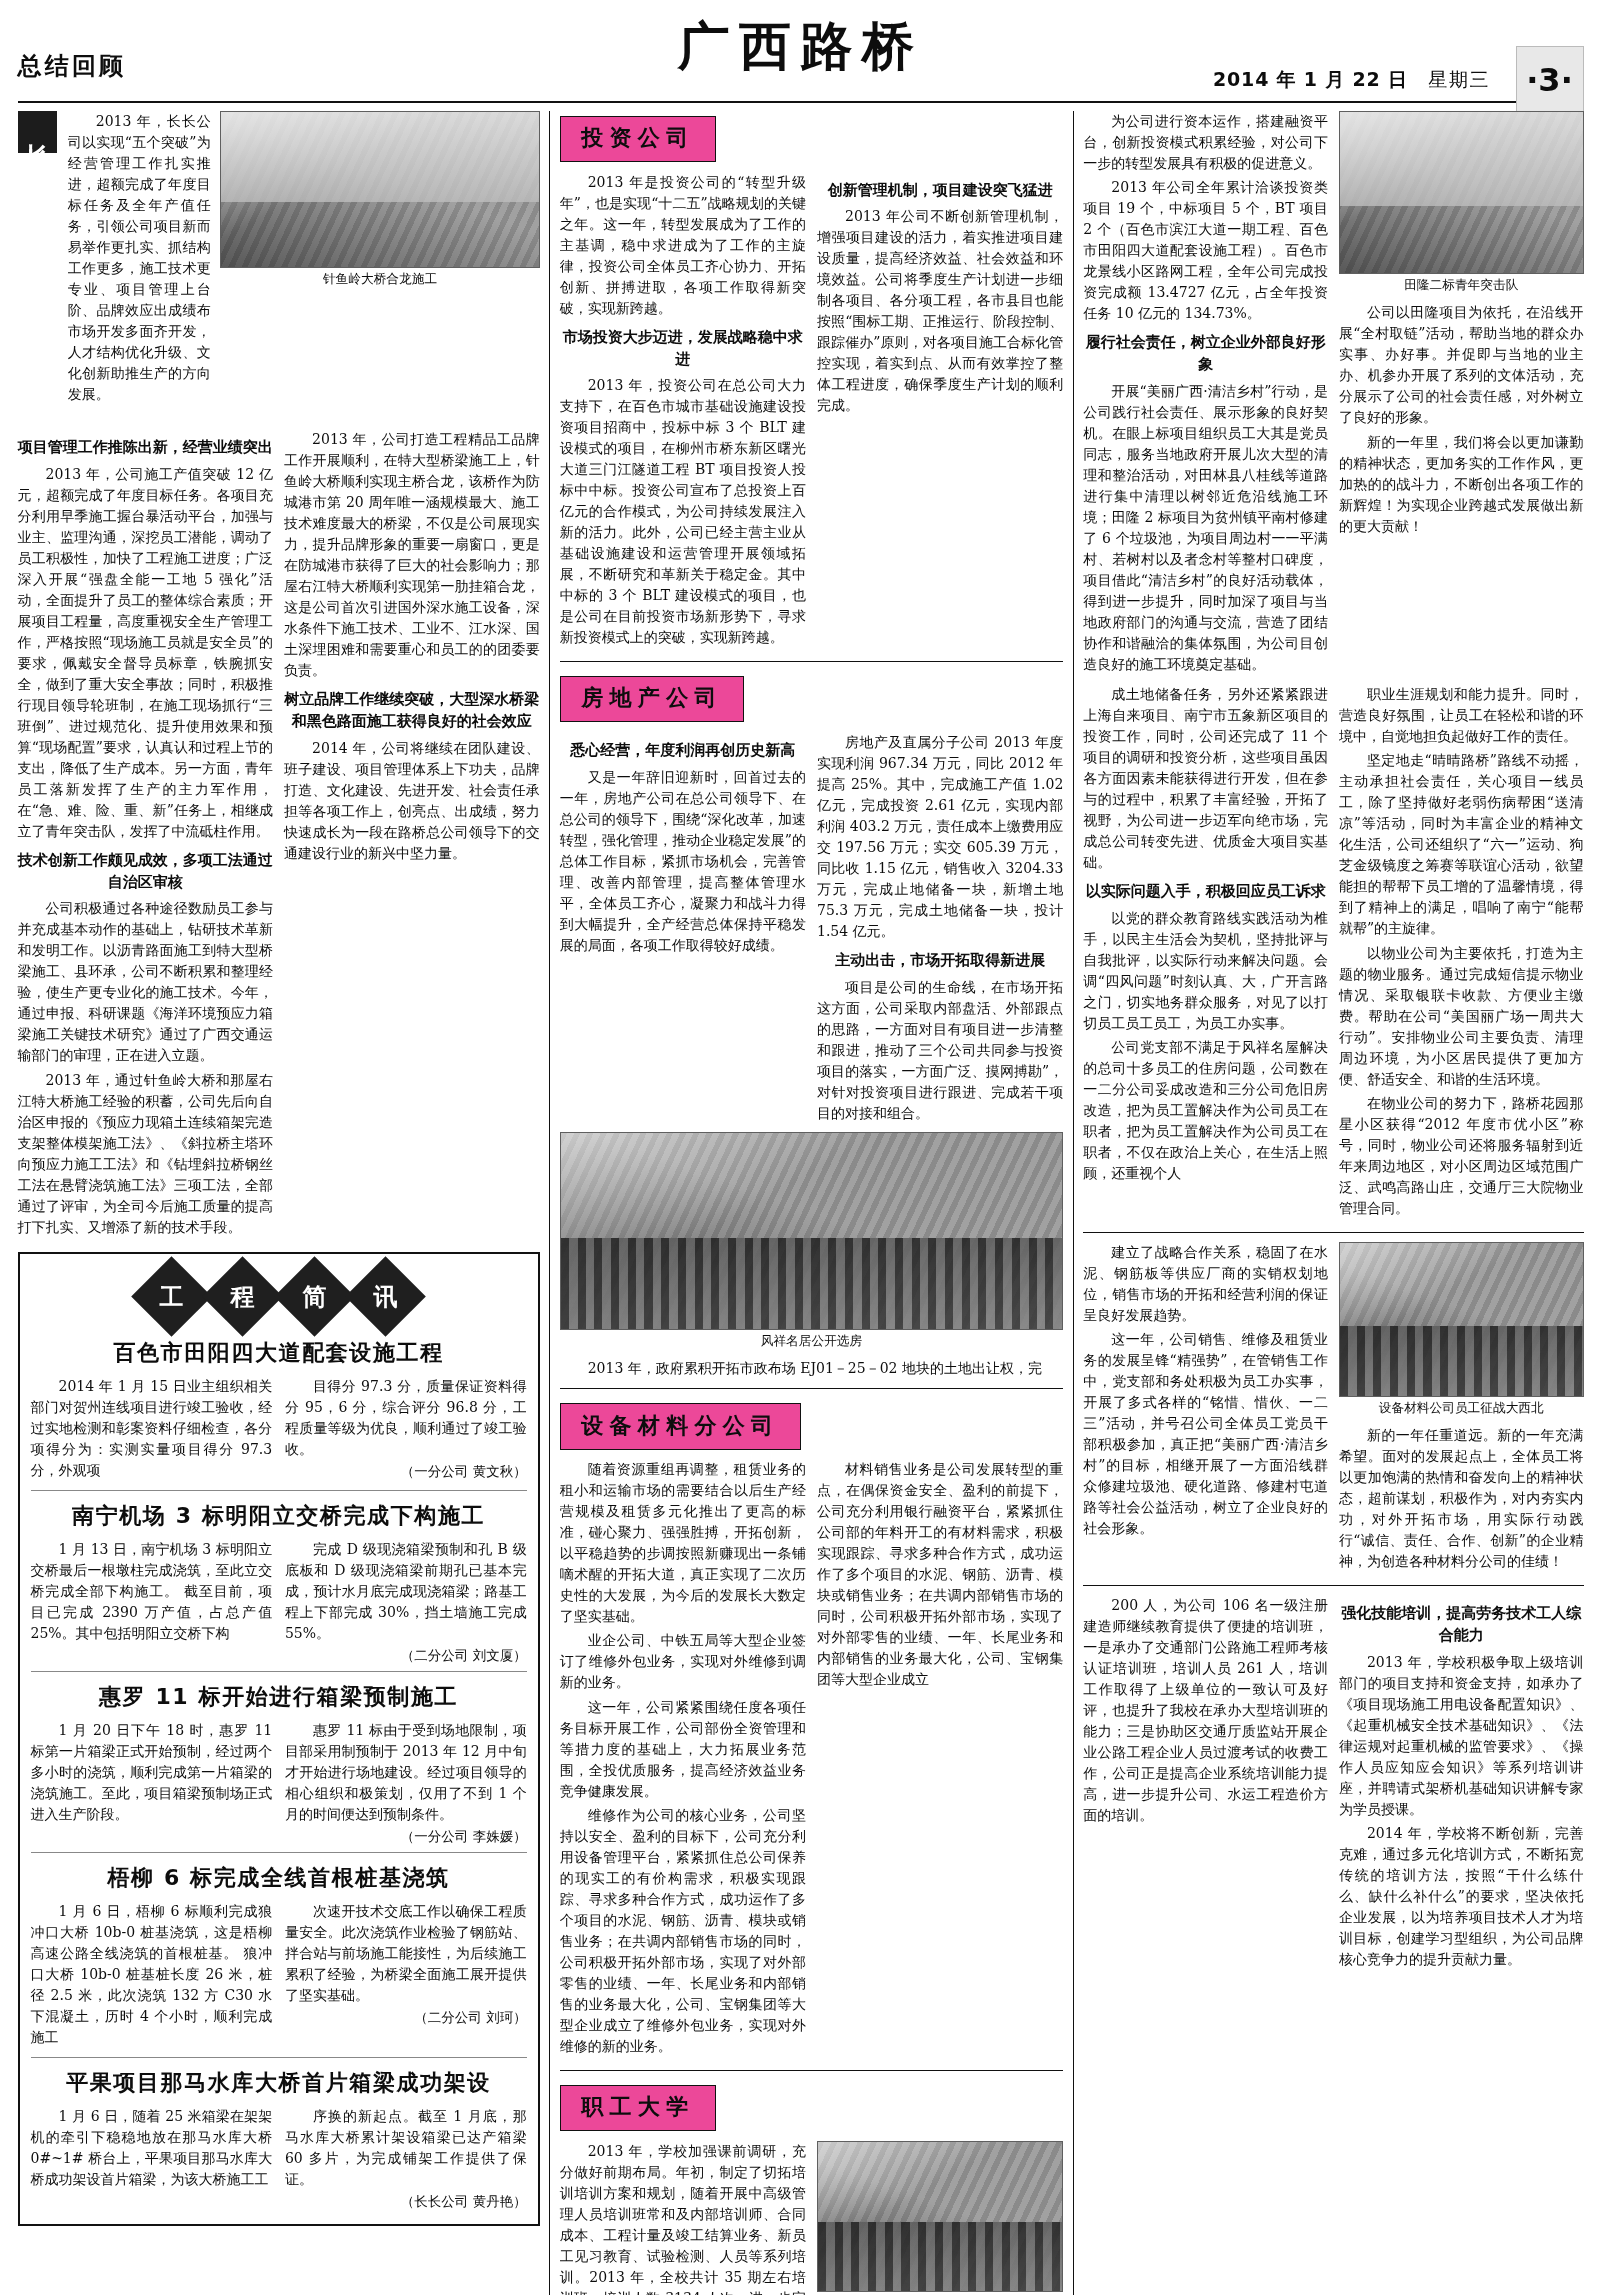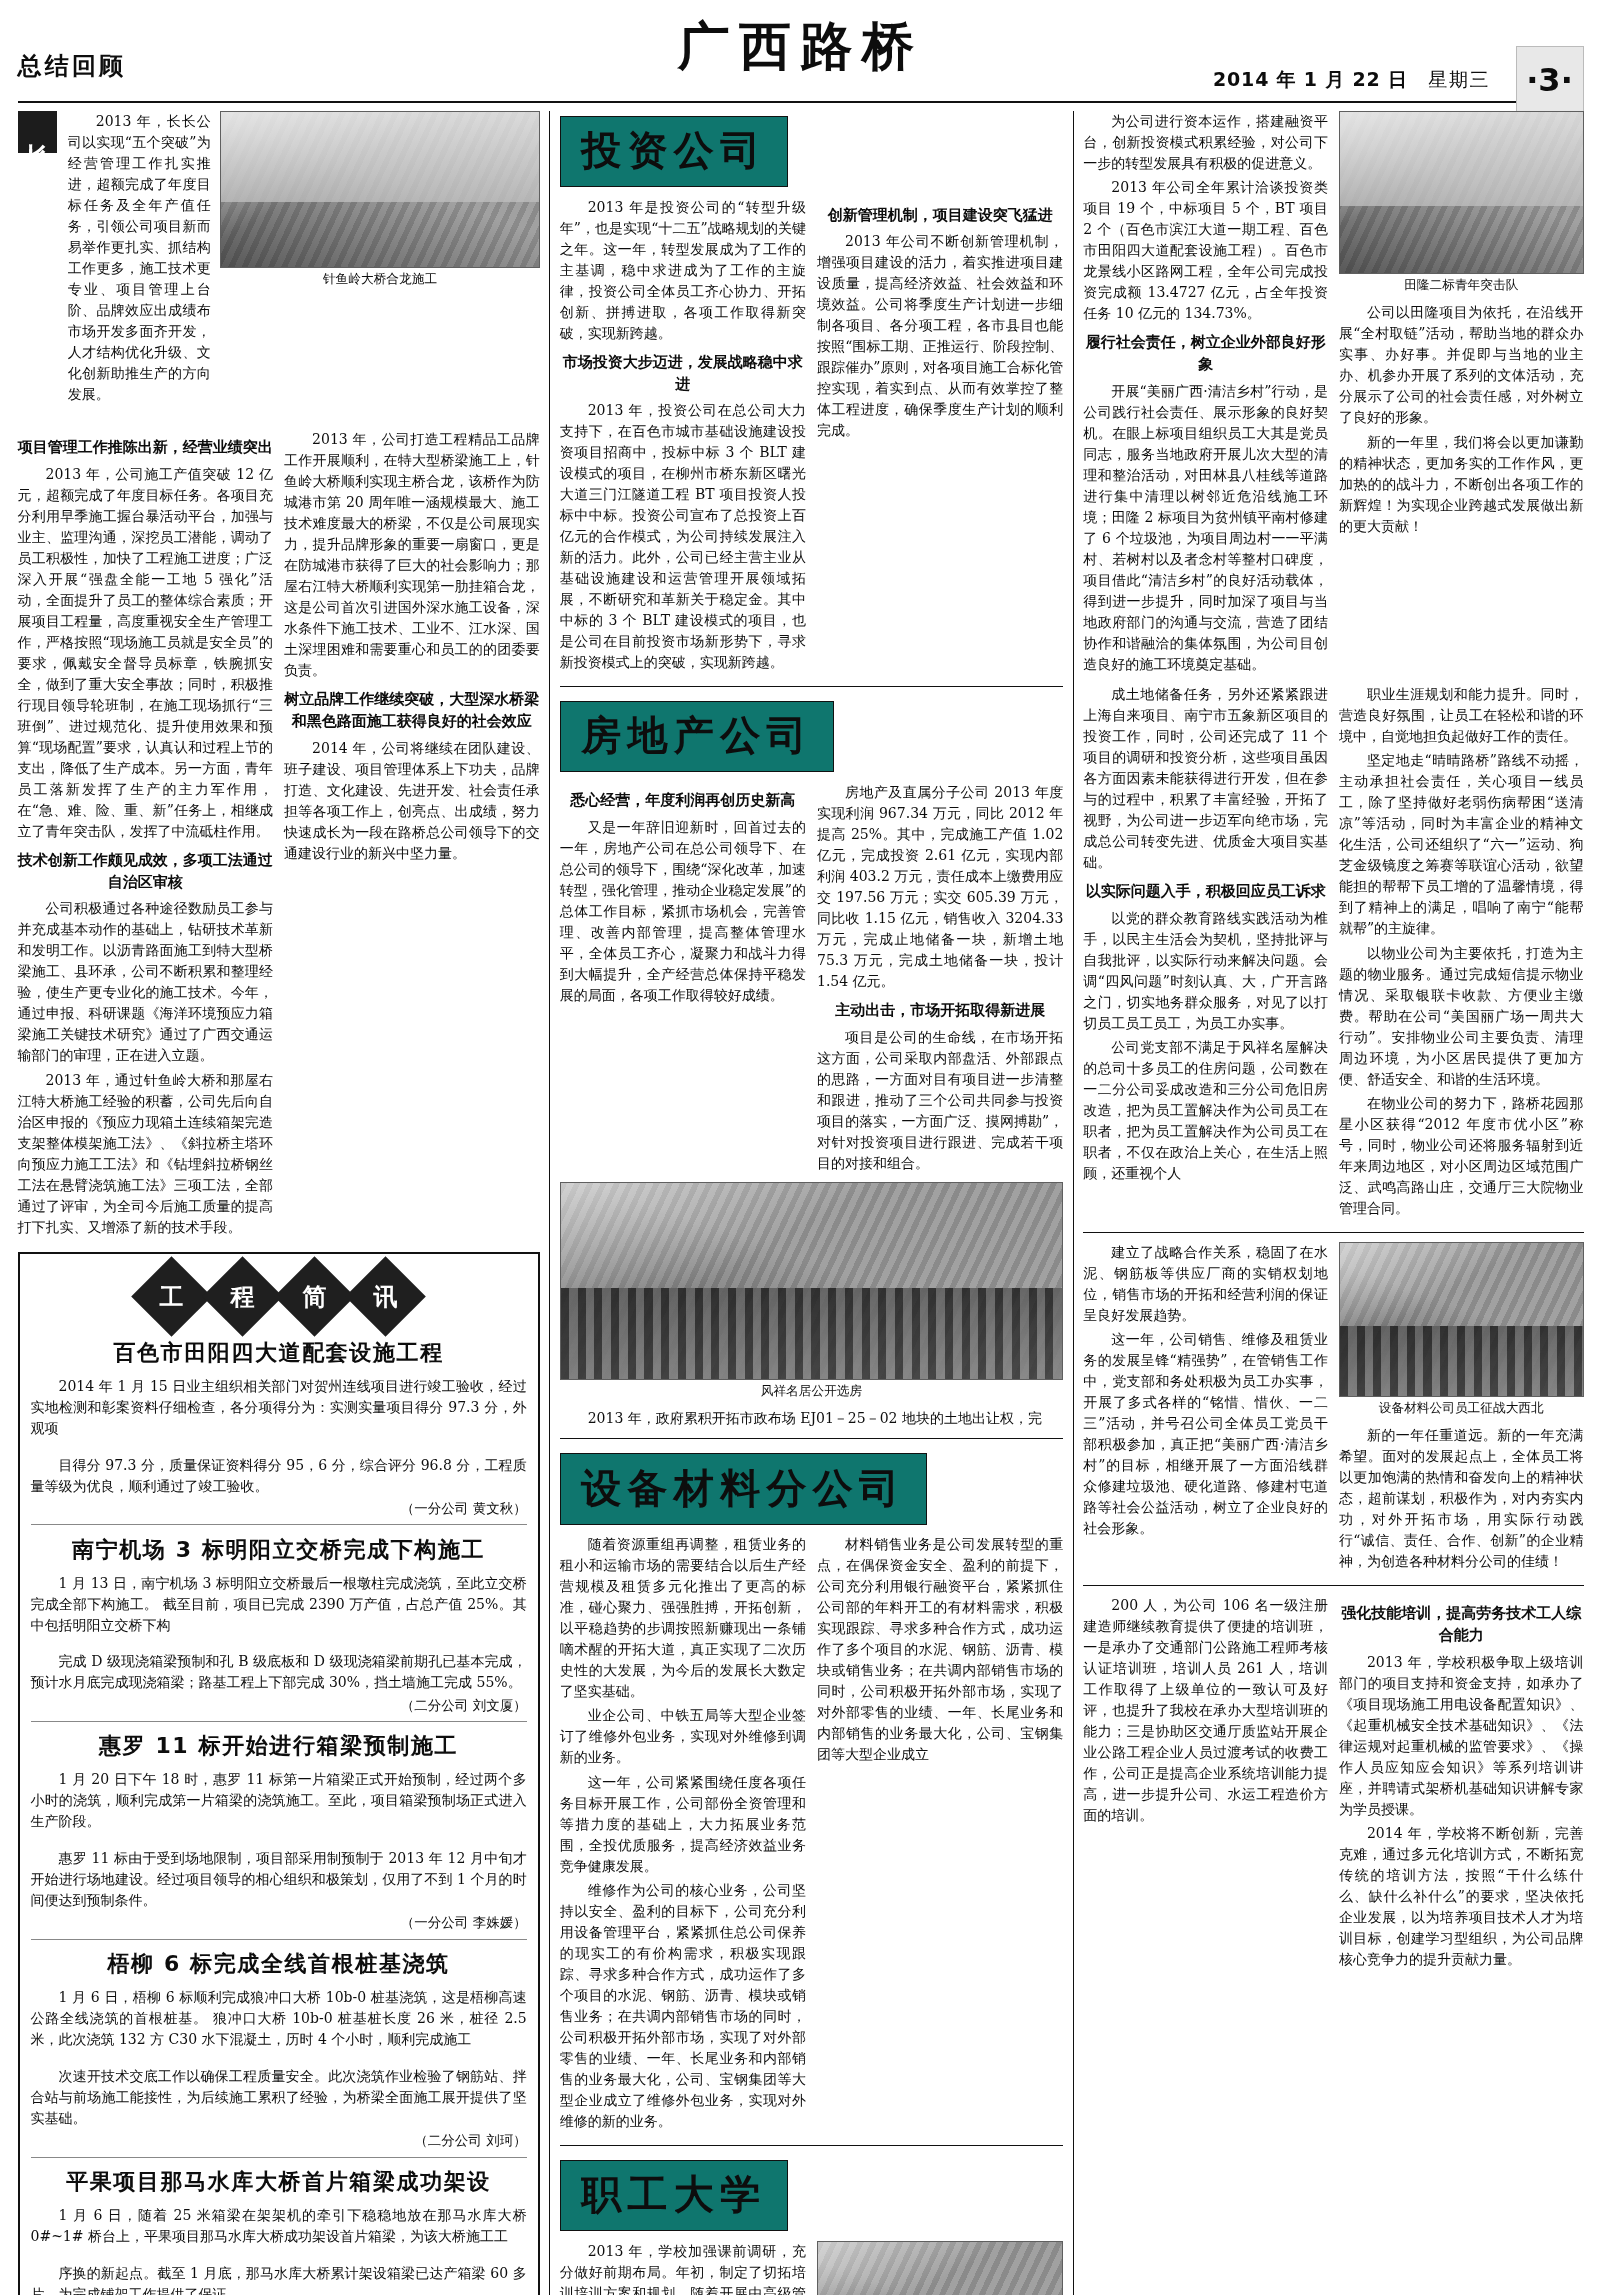--- a/index.html
+++ b/index.html
@@ -101,24 +101,24 @@
     font-family:"DejaVu Serif", serif;
     font-weight:bold;
     font-size:27px;
     letter-spacing:4.8px;
     padding:11px 4.8px;
     line-height:1.1;
   }
   .sec-head {
     display:inline-block;
     border:1.6px solid #111;
-    background:#0f766e;
+    background:#ec4899;
     font-family:"DejaVu Serif", serif;
     font-weight:bold;
-    font-size:40px;
+    font-size:22px;
     letter-spacing:6.3px;
     padding:6.3px 20.6px 8px 20.6px;
     margin:4.8px 0 9.5px 0;
   }
   .sub-head {
     font-family:"DejaVu Sans", sans-serif;
     font-weight:bold;
     font-size:15px;
     text-align:center;
     margin:8px 0 4.8px 0;
@@ -191,21 +191,21 @@
   }
   .dia span { transform:rotate(-45deg); display:block; }
   .brief-item-title {
     font-family:"DejaVu Sans", sans-serif;
     font-weight:bold;
     font-size:22px;
     text-align:center;
     letter-spacing:1.6px;
     margin:9.5px 0 8px 0;
   }
-  .brief-cols { display:flex; gap:12.7px;flex-direction:column; }
+  .brief-cols { display:flex; gap:12.7px; }
   .brief-cols > div { flex:1 1 0; }
   .sign {
     text-align:right;
     font-size:13.5px;
     font-family:"DejaVu Sans", sans-serif;
     margin-top:1.6px;
   }
   .rule { border-top:0.8px solid #111; margin:9.5px 0; }
   .mini-rule { border-top:0.8px solid #888; margin:6.3px 0; }
 </style>

